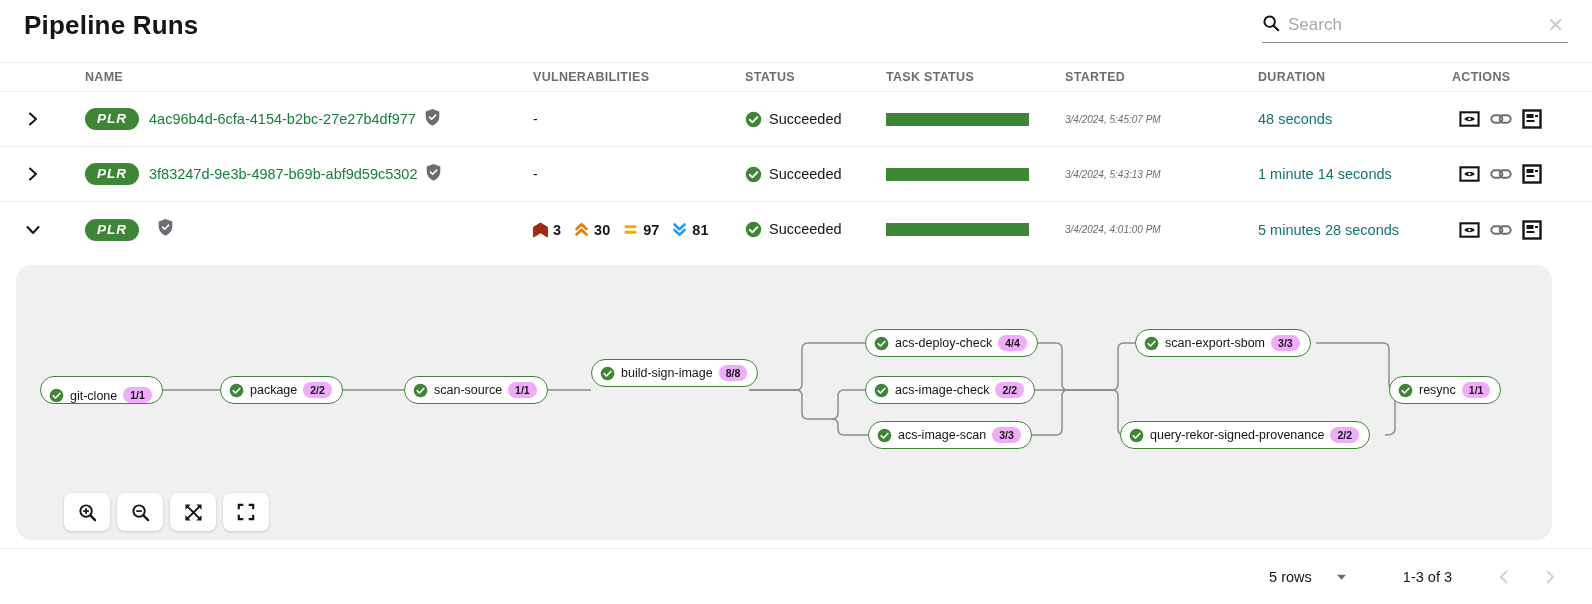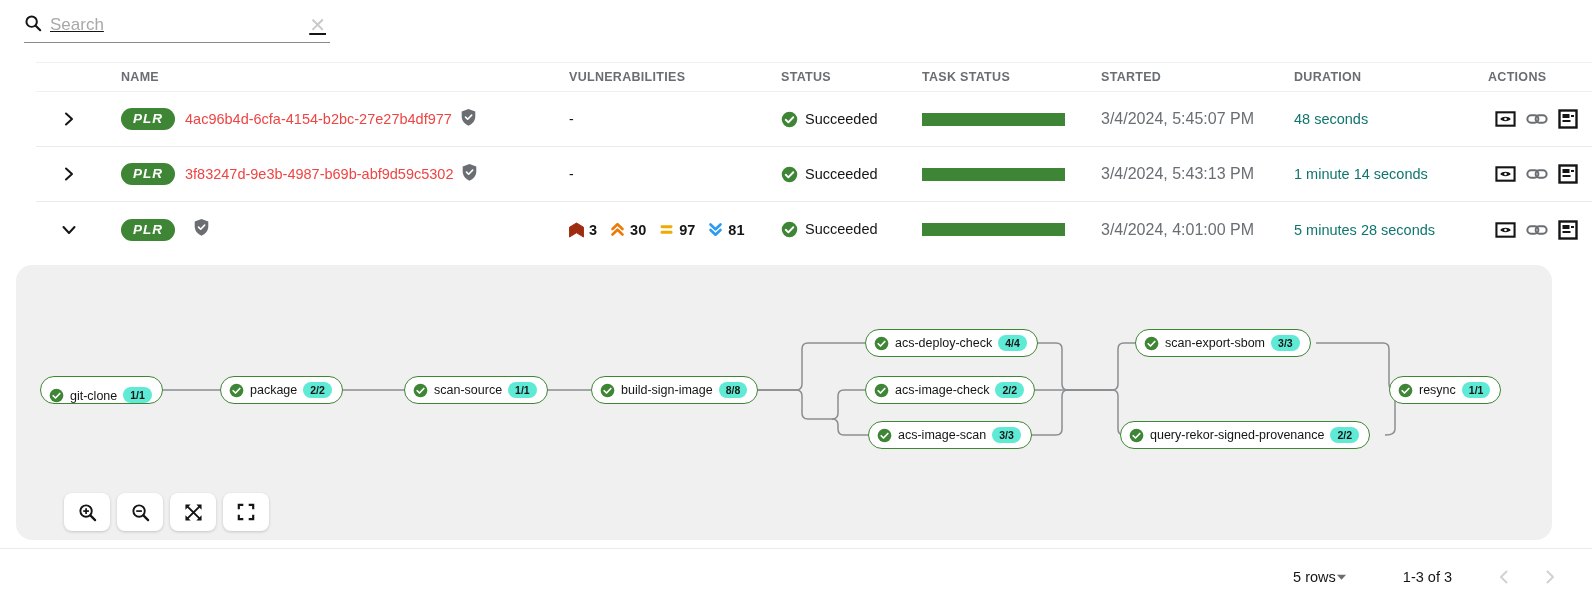--- a/index.html
+++ b/index.html
@@ -3,72 +3,73 @@
 <meta charset="utf-8">
 <style>
   * { margin:0; padding:0; box-sizing:border-box; }
   html,body { background:#fff; }
   body { font-family:"Liberation Sans", sans-serif; color:#151515; }
   .app { position:relative; width:1592px; height:604px; background:#fff; overflow:hidden; }
 
   
   .topbar { display:flex; justify-content:space-between; align-items:flex-start; padding:10px 24px 0 24px; height:62px; }
   .page-title { font-size:26px; font-weight:700; letter-spacing:.2px; color:#151515; }
-  .searchbox { display:flex; align-items:center; width:306px; margin-top:4px; border-bottom:1px solid #8a8d90; padding-bottom:6px; gap:8px;text-decoration:underline; }
+  .searchbox { display:flex; align-items:center; width:306px; margin-top:4px; border-bottom:1px solid #8a8d90; padding-bottom:6px; gap:8px; }
   .searchbox input { border:none; outline:none; flex:1; font-size:17px; color:#151515; font-family:inherit; background:transparent; }
   .searchbox input::placeholder { color:#a8a8a8; }
   .search-clear { background:none; border:none; cursor:pointer; color:#c9c9c9; font-size:20px; line-height:1; padding:0 4px; }
 
   
-  .grid { display:grid; grid-template-columns:85px 448px 212px 141px 179px 193px 194px 1fr; align-items:center;margin-left:36px; }
+  .grid { display:grid; grid-template-columns:85px 448px 212px 141px 179px 193px 194px 1fr; align-items:center; }
   .thead { height:30px; border-top:1px solid #f0f0f0; border-bottom:1px solid #f0f0f0; }
   .th { font-size:12.5px; font-weight:700; color:#6a6e73; letter-spacing:.3px; }
   .trow { height:55px; border-bottom:1px solid #ebebeb; }
   .trow.expanded { border-bottom:none; }
   .cell { display:flex; align-items:center; min-width:0; }
   .cell-expander { padding-left:21px; }
   .expander-btn { background:none; border:none; cursor:pointer; display:flex; align-items:center; padding:4px; }
   .plr-badge { background:#3e8635; color:#fff; font-size:13.5px; font-weight:700; letter-spacing:1px; padding:3px 12px 4px; border-radius:13px; margin-right:10px; flex:0 0 auto;font-style:italic; }
-  .run-name { font-size:14.5px; color:#ef4444; white-space:nowrap; }
+  .run-name { font-size:14.5px; color:#15803d; white-space:nowrap; }
   .shield { margin-left:8px; flex:0 0 auto; }
   .dash { font-size:14px; color:#151515; }
   .sev { display:flex; align-items:center; }
   .sev-group { display:flex; align-items:center; margin-right:13px; }
   .sev-count { font-size:14.5px; font-weight:700; margin-left:5px; color:#151515; }
   .status { display:flex; align-items:flex-start; gap:7px; font-size:14.5px; color:#151515; }
   .taskbar { width:143px; height:13px; background:#3e8635; }
-  .started { font-size:16px; color:#6a6e73; white-space:nowrap; }
+  .started { font-size:10px; color:#6a6e73; white-space:nowrap;font-style:italic; }
   .duration { font-size:14.5px; color:#0f766e; white-space:nowrap; }
   .actions { display:flex; align-items:center; gap:10px; padding-left:7px; }
   .action-btn { background:none; border:none; cursor:pointer; display:flex; align-items:center; padding:0; }
 
   
   .panel-wrap { padding:8px 16px 0 16px; }
   .graph-panel { position:relative; width:1536px; height:275px; background:#f0f0f0; border-radius:16px; }
   .edges { position:absolute; inset:0; }
   .task-node { position:absolute; height:28px; display:inline-flex; align-items:center; gap:6px; padding:0 10px 0 8px; background:#fff; border:1.5px solid #3e8635; border-radius:14px; white-space:nowrap; cursor:pointer; }
   .task-label { font-size:12.5px; color:#151515; }
-  .task-count { font-size:10.5px; font-weight:700; color:#151515; background:#5eead4; border-radius:8px; padding:2px 7px; }
+  .task-count { font-size:10.5px; font-weight:700; color:#151515; background:#f0abfc; border-radius:8px; padding:2px 7px; }
   .graph-controls { position:absolute; left:48px; top:228px; display:flex; gap:7px; }
   .gc-btn { width:46px; height:38px; background:#fff; border:none; border-radius:8px; box-shadow:0 1px 3px rgba(0,0,0,.18); display:flex; align-items:center; justify-content:center; cursor:pointer; }
   .table-bottom { border-bottom:1px solid #ebebeb; height:9px; margin-top:0; }
 
   
   .footer { display:flex; justify-content:flex-end; align-items:center; height:56px; padding-right:30px; }
-  .rows-select { display:flex; align-items:center; gap:0; font-size:14.5px; color:#151515; background:none; border:none; cursor:pointer; font-family:inherit; }
+  .rows-select { display:flex; align-items:center; gap:24px; font-size:14.5px; color:#151515; background:none; border:none; cursor:pointer; font-family:inherit; }
   .range { font-size:14.5px; color:#151515; margin-left:56px; }
   .pager { display:flex; align-items:center; margin-left:40px; gap:22px; }
   .pager-btn { background:none; border:none; cursor:default; display:flex; padding:4px; }
 </style>
 </head>
 <body>
 
 <div class="app">
 
   <div class="topbar">
+    <h1 class="page-title">Pipeline Runs</h1>
     <div class="searchbox">
       <span>
         <svg width="18" height="18" viewBox="0 0 20 20">
             <circle cx="8.5" cy="8.5" r="5.8" fill="none" stroke="#151515" stroke-width="2.2"></circle>
             <line x1="13" y1="13" x2="18" y2="18" stroke="#151515" stroke-width="2.4" stroke-linecap="round"></line>
           </svg>
       </span>
       <input type="text" placeholder="Search" style="">
       <button class="search-clear">✕</button>
     </div>
@@ -333,21 +334,21 @@
         <span class="task-count">2/2</span>
       </div>
       <div class="task-node" style="left:388px; top:111px;">
         <svg width="15" height="15" viewBox="0 0 18 18">
             <circle cx="9" cy="9" r="8.2" fill="#3e8635"></circle>
             <path d="M5 9.3 L7.8 12 L13 6.6" fill="none" stroke="#fff" stroke-width="2" stroke-linecap="round" stroke-linejoin="round"></path>
           </svg>
         <span class="task-label">scan-source</span>
         <span class="task-count">1/1</span>
       </div>
-      <div class="task-node" style="left:575px; top:111px;">
+      <div class="task-node" style="left:575px; top:94px;">
         <svg width="15" height="15" viewBox="0 0 18 18">
             <circle cx="9" cy="9" r="8.2" fill="#3e8635"></circle>
             <path d="M5 9.3 L7.8 12 L13 6.6" fill="none" stroke="#fff" stroke-width="2" stroke-linecap="round" stroke-linejoin="round"></path>
           </svg>
         <span class="task-label">build-sign-image</span>
         <span class="task-count">8/8</span>
       </div>
       <div class="task-node" style="left:849px; top:64px;">
         <svg width="15" height="15" viewBox="0 0 18 18">
             <circle cx="9" cy="9" r="8.2" fill="#3e8635"></circle>

